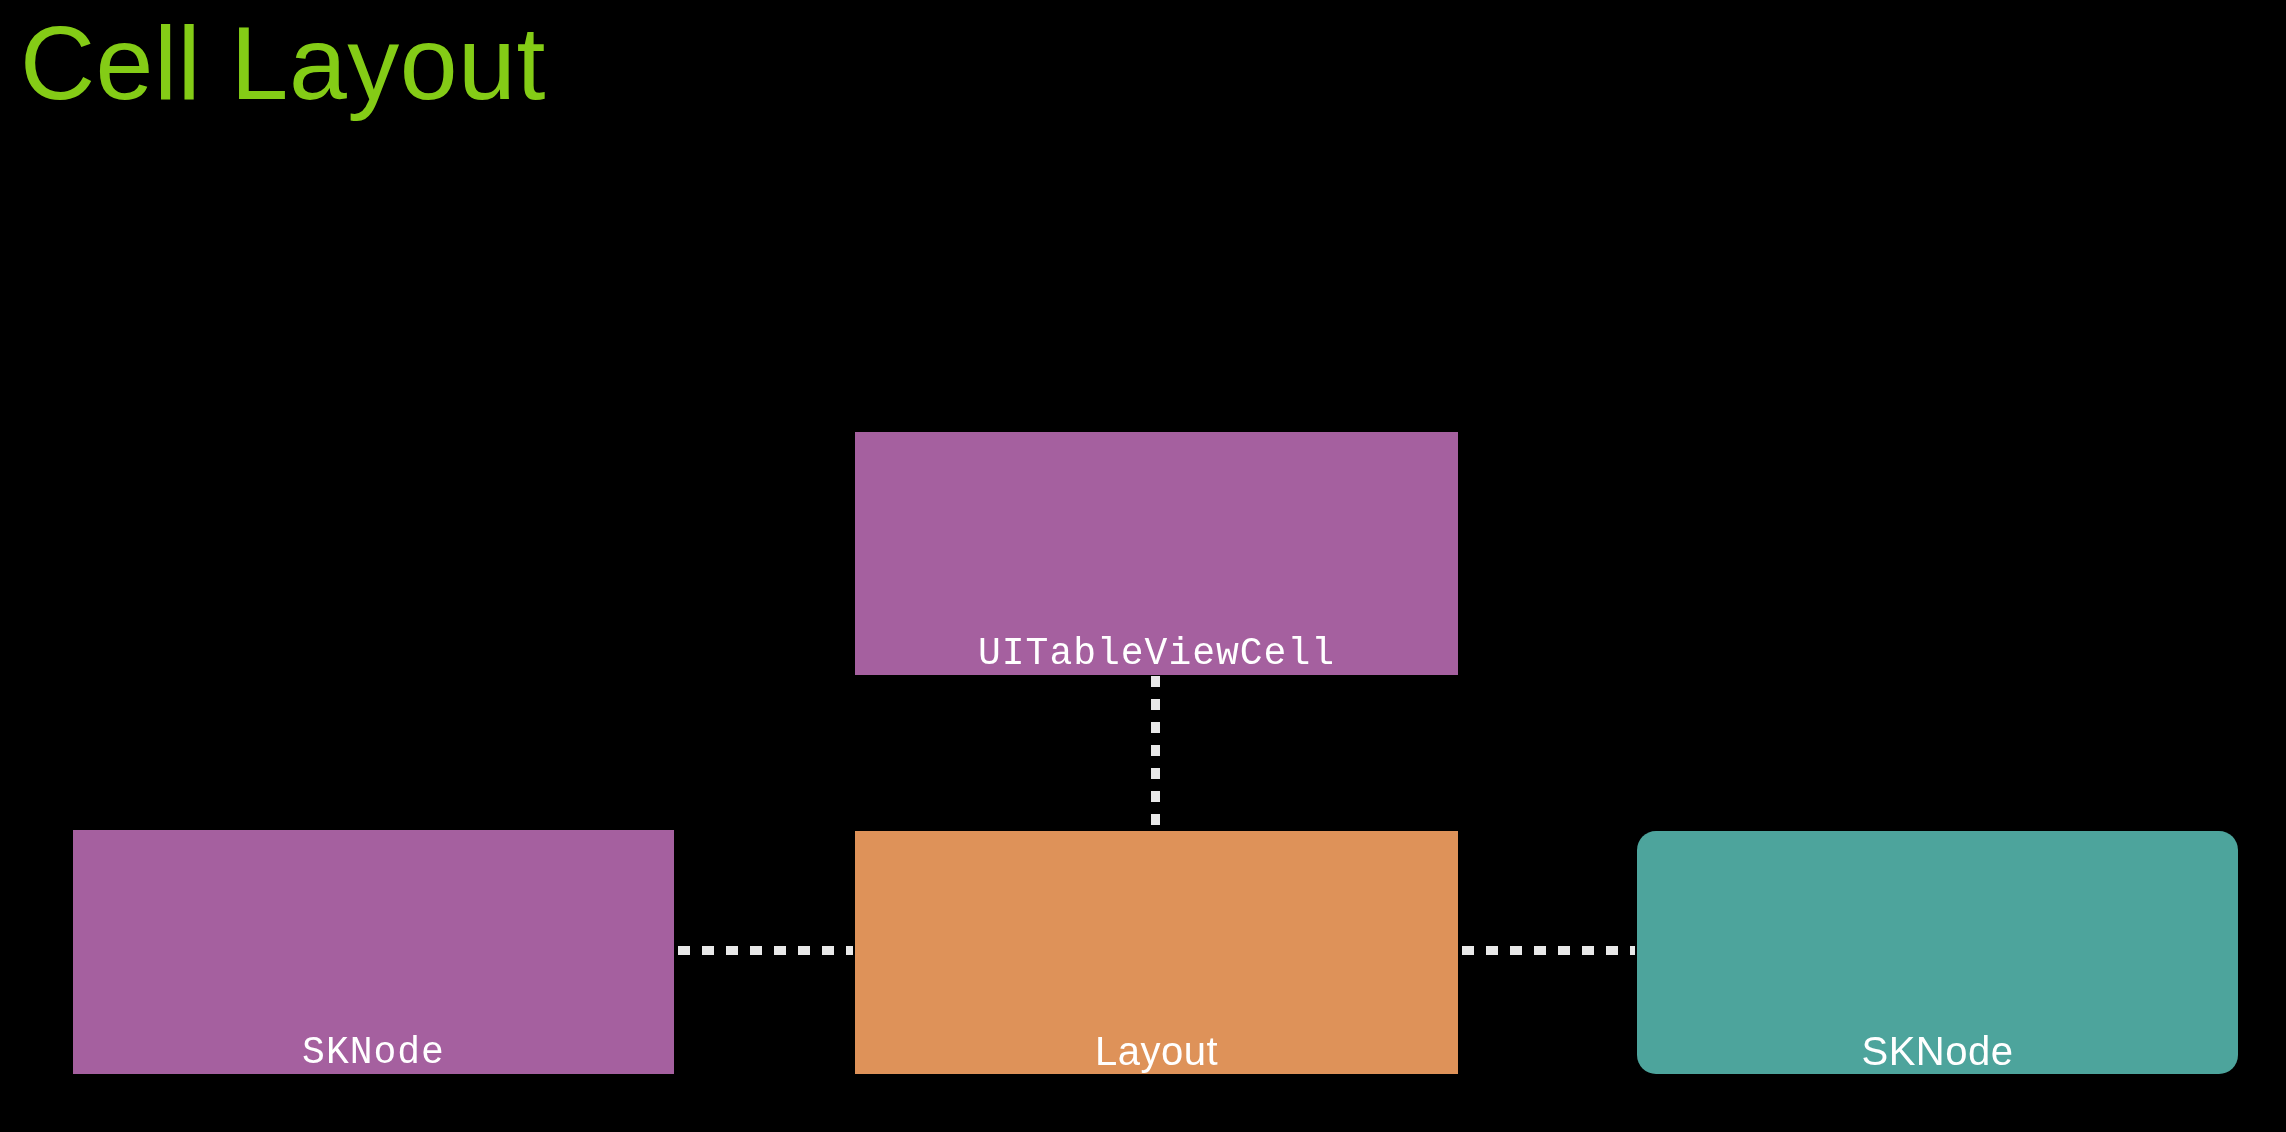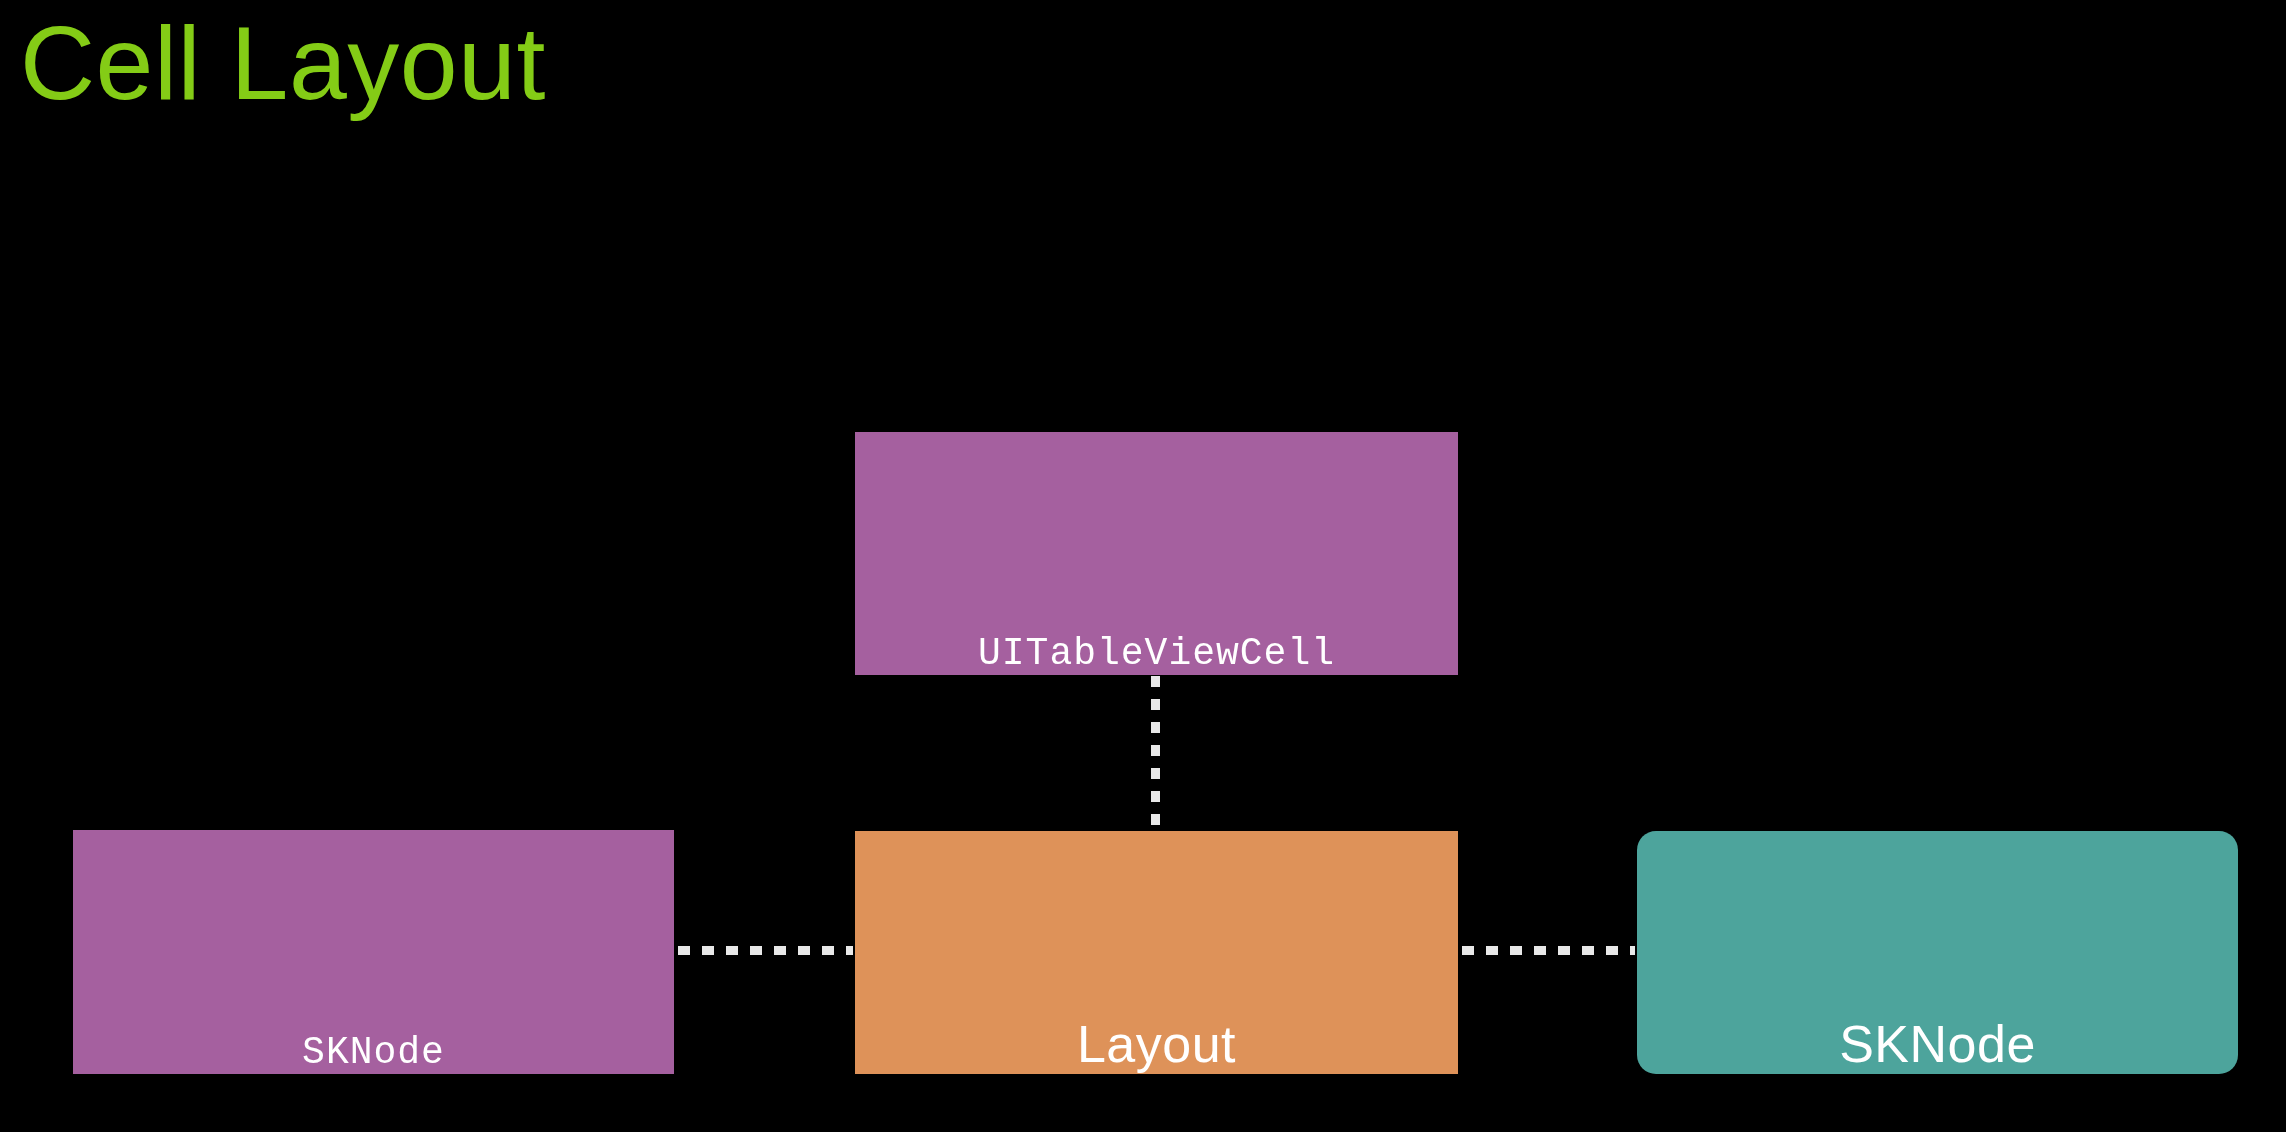--- a/index.html
+++ b/index.html
@@ -48,21 +48,21 @@
     white-space: nowrap;
   }
   .mono .node-label {
     font-family: "Liberation Mono", "DejaVu Sans Mono", monospace;
     font-size: 38px;
     font-weight: 400;
     letter-spacing: 1px;
   }
   .sans .node-label {
     font-family: "Liberation Sans", sans-serif;
-    font-size: 52px;
+    font-size: 40px;
     font-weight: 400;
     letter-spacing: 0.5px;
   }
 
   
   #node-uitableviewcell {
     left: 855px;  top: 432px;  width: 603px;  height: 243px;
   }
   #node-uiview {
     left: 73px;   top: 830px;  width: 601px;  height: 244px;

